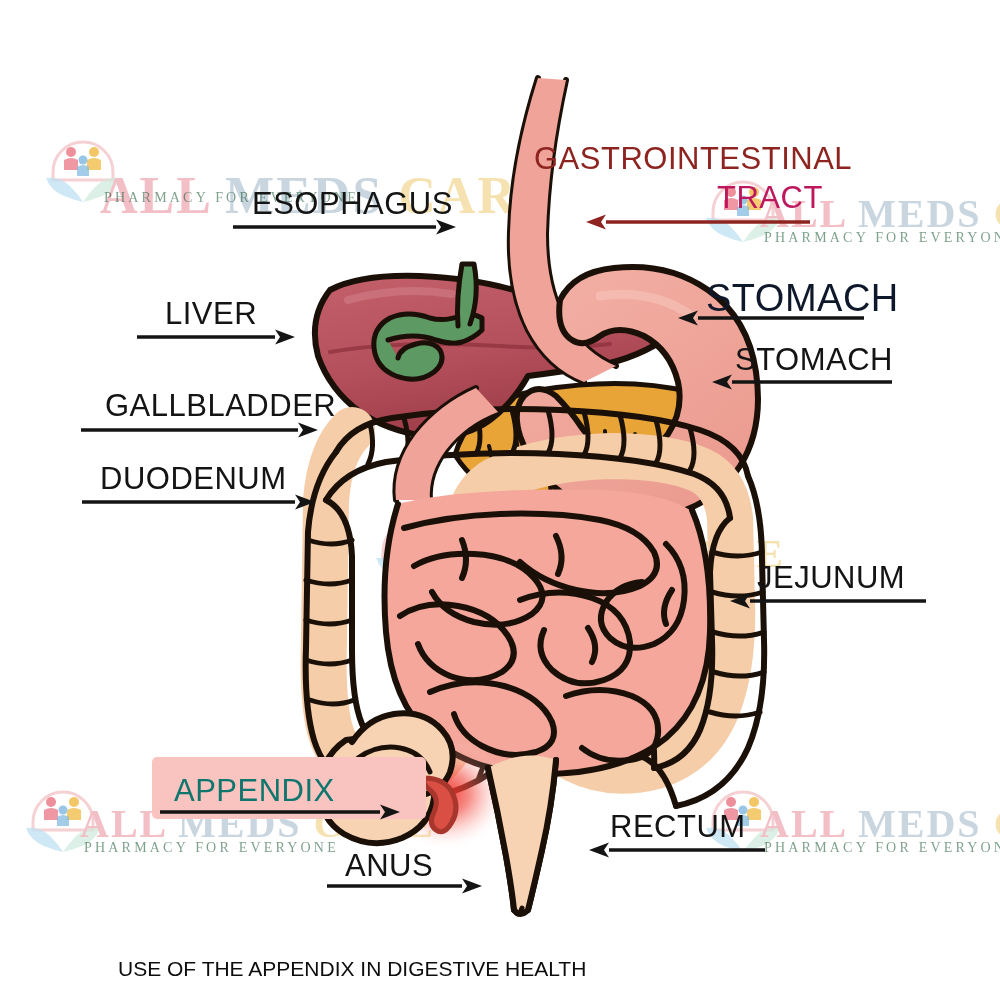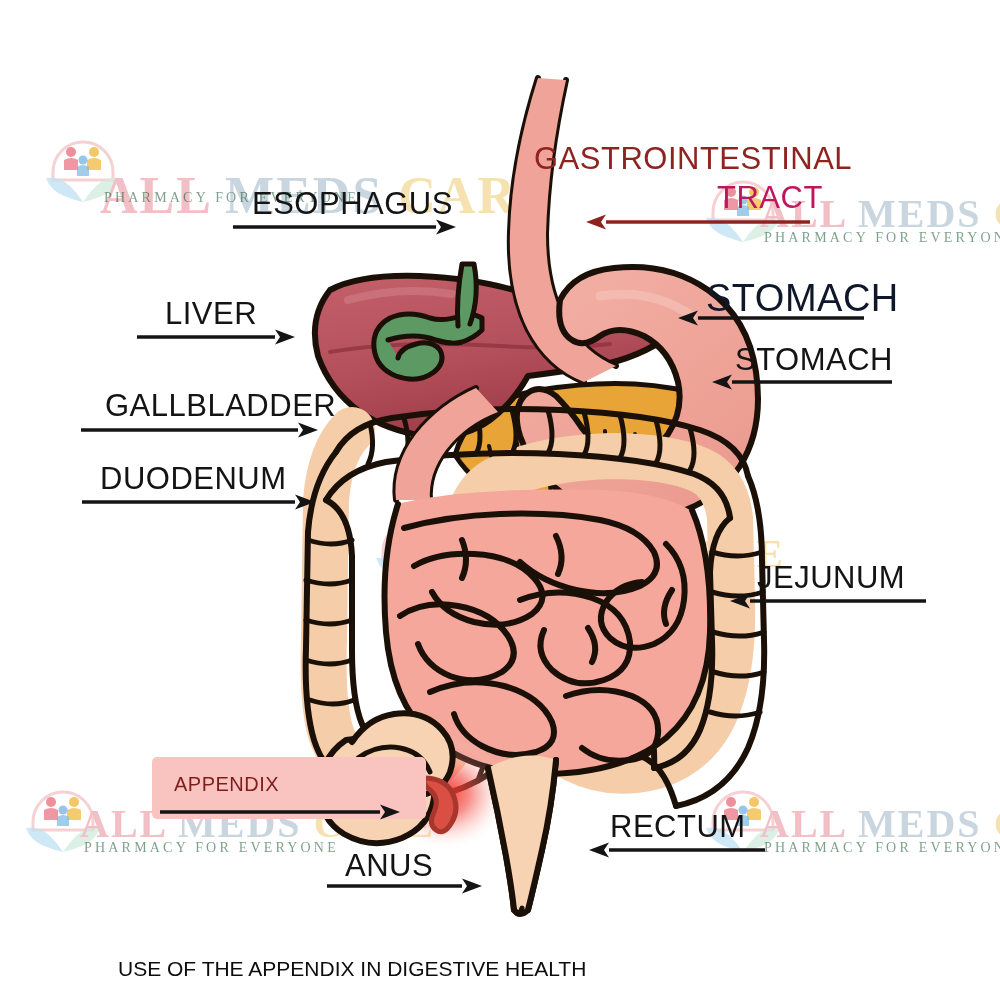--- a/index.html
+++ b/index.html
@@ -433,21 +433,21 @@
       <svg class="arrow" width="245" height="26" style="left: 76px; top: 489px;">
         <line x1="6" y1="13" x2="219" y2="13" stroke="#141414" stroke-width="3.4"></line>
         <path d="M239 13 L219 5.5 L224 13 L219 20.5 Z" fill="#141414"></path>
       </svg>
       <div class="label" style="left: 757px; top: 560px; font-size: 31px; color: rgb(20, 20, 20);">JEJUNUM</div>
       <svg class="arrow" width="208" height="26" style="left: 724px; top: 588px;">
         <line x1="202" y1="13" x2="26" y2="13" stroke="#141414" stroke-width="3.4"></line>
         <path d="M6 13 L26 5.5 L21 13 L26 20.5 Z" fill="#141414"></path>
       </svg>
       <div class="appendix-box" style="left: 152px; top: 757px; width: 274px; height: 62px; background: rgb(249, 196, 192);"></div>
-      <div class="label" style="left: 174px; top: 773px; font-size: 20px; color: #7f1d1d;">APPENDIX</div>
+      <div class="label" style="left: 174px; top: 773px; font-size: 31px; color: #0f766e;">APPENDIX</div>
       <svg class="arrow" width="252" height="26" style="left: 154px; top: 799px;">
         <line x1="6" y1="13" x2="226" y2="13" stroke="#141414" stroke-width="3.4"></line>
         <path d="M246 13 L226 5.5 L231 13 L226 20.5 Z" fill="#141414"></path>
       </svg>
       <div class="label" style="left: 610px; top: 809px; font-size: 31px; color: rgb(20, 20, 20);">RECTUM</div>
       <svg class="arrow" width="188" height="26" style="left: 583px; top: 837px;">
         <line x1="182" y1="13" x2="26" y2="13" stroke="#141414" stroke-width="3.4"></line>
         <path d="M6 13 L26 5.5 L21 13 L26 20.5 Z" fill="#141414"></path>
       </svg>
       <div class="label" style="left: 345px; top: 848px; font-size: 31px; color: rgb(20, 20, 20);">ANUS</div>

